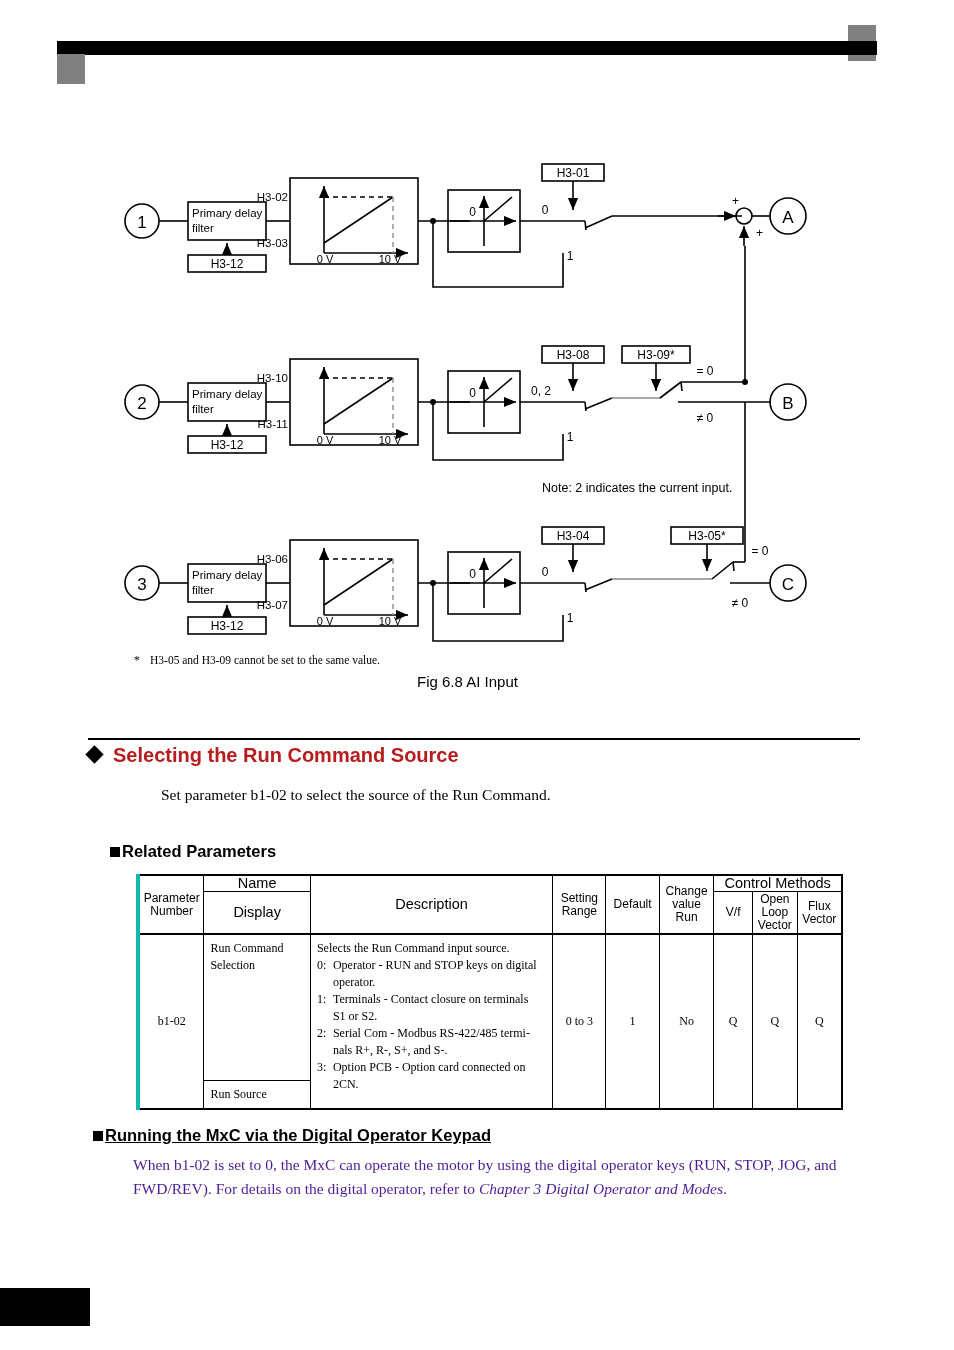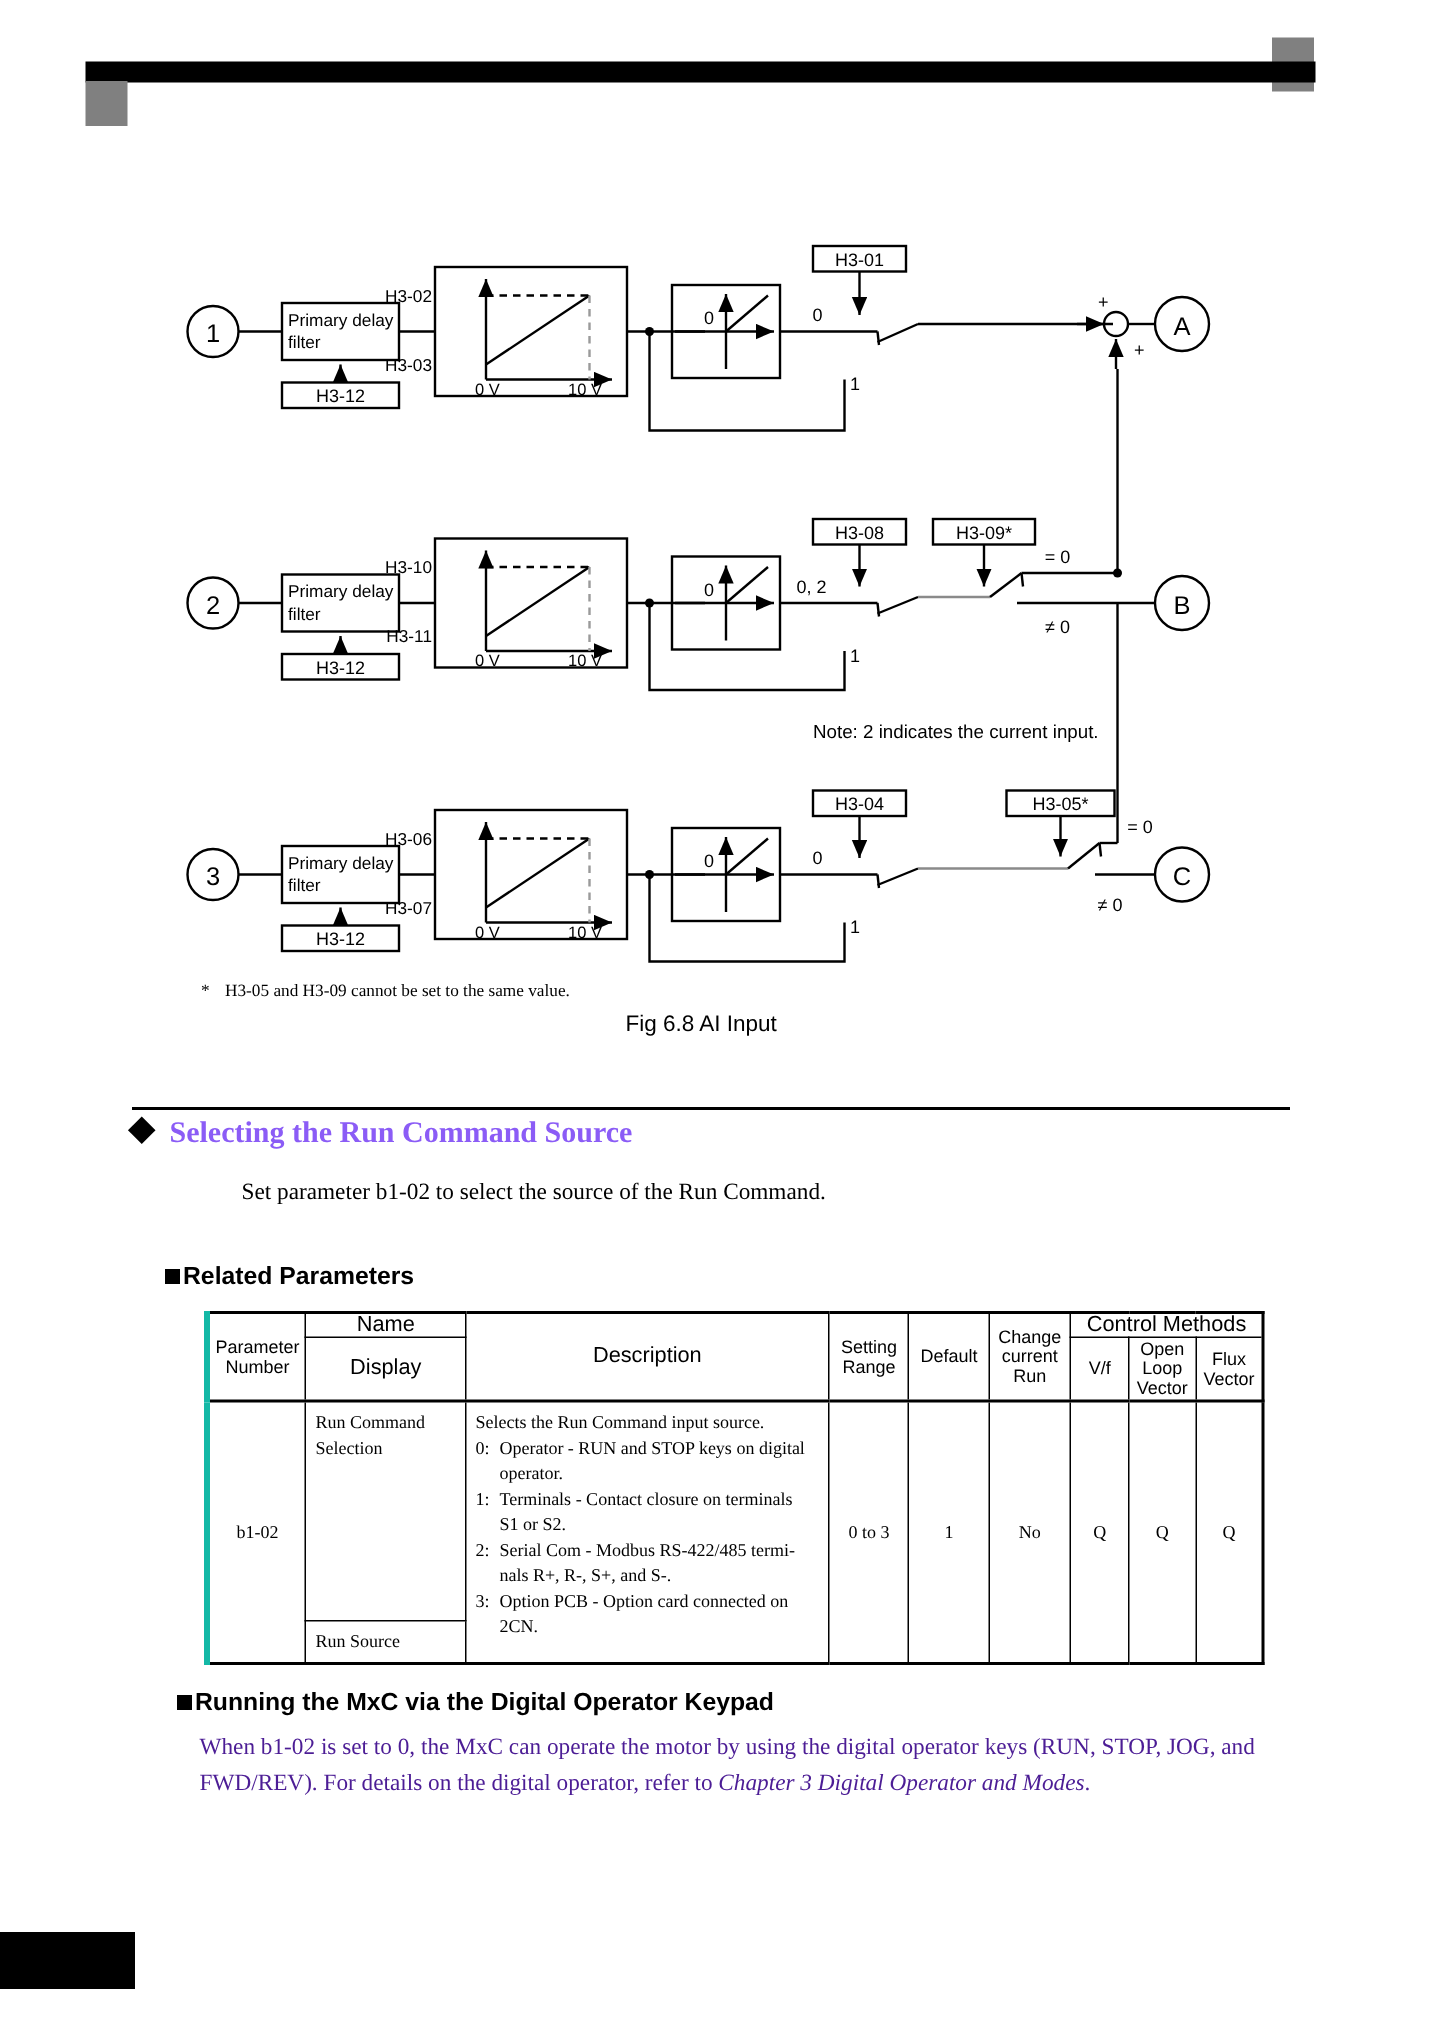--- a/index.html
+++ b/index.html
@@ -34,22 +34,22 @@
   }
   .figure svg { display: block; }
 
   
   .sec-rule {
     position: absolute; left: 88px; top: 738px;
     width: 772px; height: 2px; background: #000000;
   }
   .sec-head {
     position: absolute; left: 88px; top: 744px;
-    font-family: Liberation Serif, serif;
-    font-weight: bold; font-size: 20px; color: #8b5cf6;
+    font-family: Liberation Sans, sans-serif;
+    font-weight: bold; font-size: 20px; color: #b91c1c;
     white-space: nowrap;
   }
   .sec-head .diamond {
     display: inline-block;
     width: 13px; height: 13px; background: #000;
     transform: rotate(45deg);
     margin-right: 12px;
     position: relative; top: -1px;
   }
   .sec-body {
@@ -63,21 +63,21 @@
     font-family: "Liberation Sans", sans-serif;
     font-weight: bold; font-size: 16.5px; color: #000;
     white-space: nowrap;
   }
   .sub-head .sq {
     display: inline-block;
     width: 10px; height: 10px; background: #000;
     margin-right: 2px;
   }
   #relparams-head { left: 110px; top: 842px; }
-  #running-head   { left: 118px; top: 1126px; }
+  #running-head   { left: 93px; top: 1126px; text-decoration: underline; }
 
   .body-para {
     position: absolute; left: 133px; top: 1153px;
     width: 712px;
     font-family: "Liberation Serif", serif;
     font-size: 15.5px; line-height: 24px; color: #4c1d95;
   }
   .body-para i { font-style: italic; }
 
   
@@ -375,21 +375,21 @@
       </td>
       <td class="outer-top big">Name</td>
       <td rowspan="2" class="outer-top big hdr-bot">Description</td>
       <td rowspan="2" class="outer-top hdr-bot">
         <span>Setting</span><br>
         <span>Range</span>
       </td>
       <td rowspan="2" class="outer-top hdr-bot">Default</td>
       <td rowspan="2" class="outer-top hdr-bot">
         <span>Change</span><br>
-        <span>current</span><br>
+        <span>value</span><br>
         <span>Run</span>
       </td>
       <td colspan="3" class="outer-top outer-right big">Control Methods</td>
     </tr>
     <tr>
       <td class="big hdr-bot">Display</td>
       <td class="hdr-bot">V/f</td>
       <td class="hdr-bot">
         <span>Open</span><br>
         <span>Loop</span><br>

